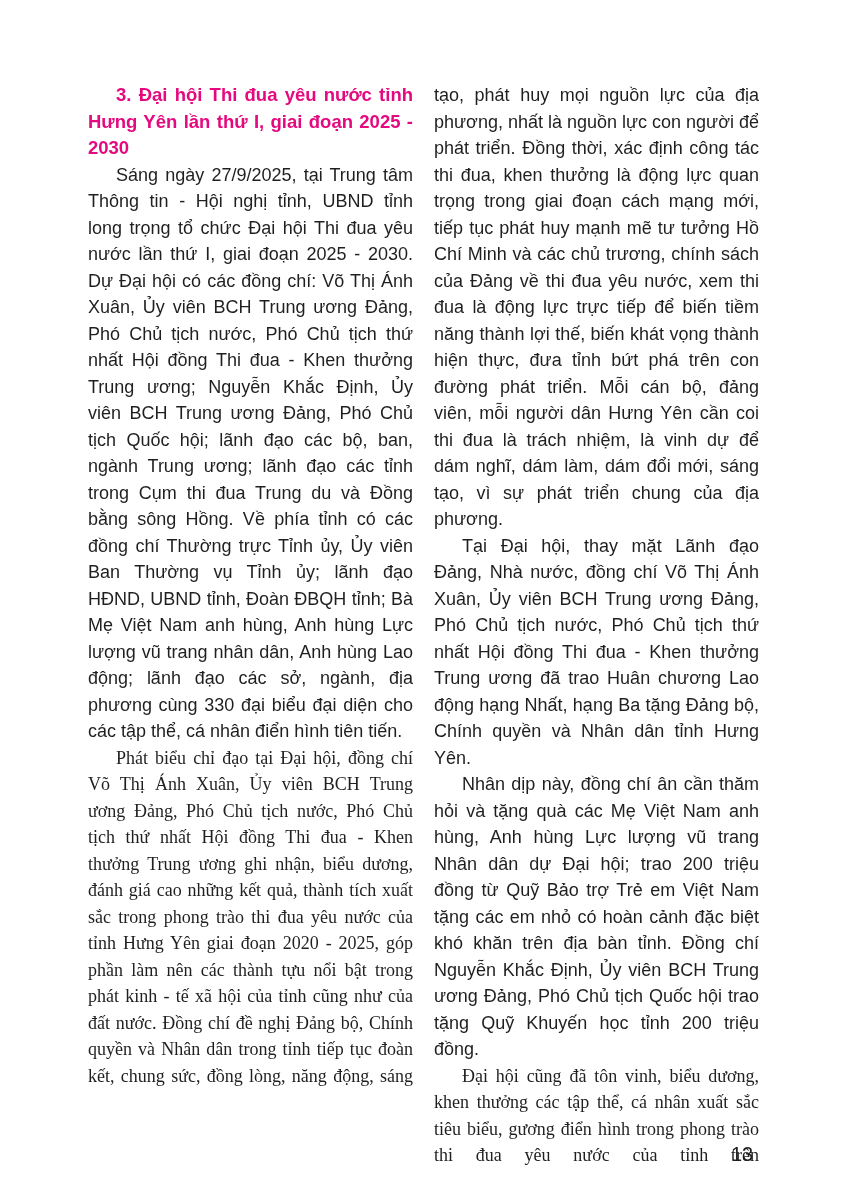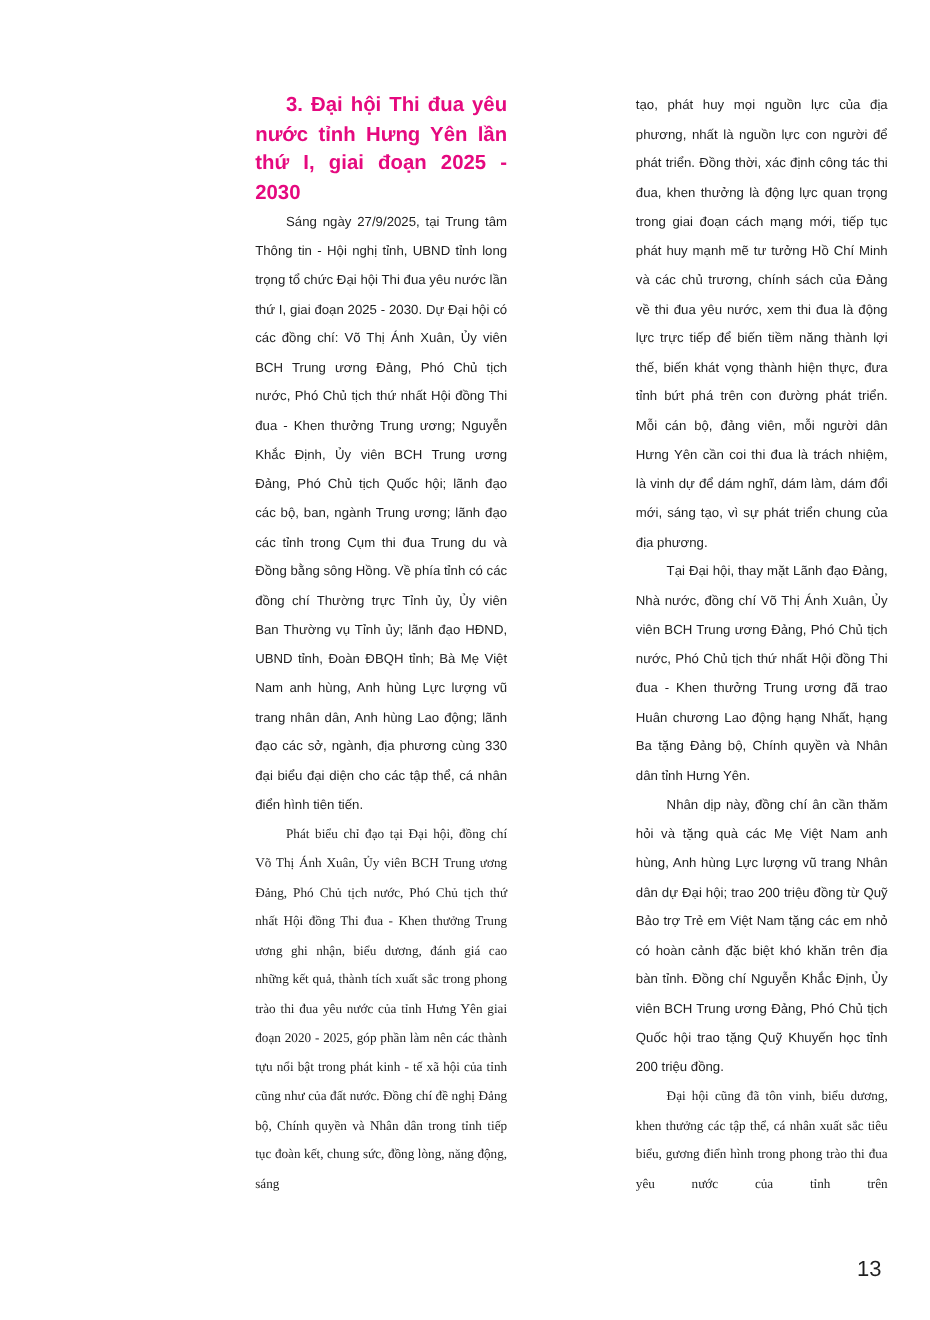--- a/index.html
+++ b/index.html
@@ -1,20 +1,20 @@
 <!DOCTYPE html>
 <html lang="vi" style="--heading-color: #e5097f; --text-color: #1f1f1f; --background: #ffffff;"><head>
 <meta charset="utf-8">
 <style>
   :root {
     --heading-color: #e5097f;
     --text-color: #1f1f1f;
     --background: #ffffff;
   }
-  * { box-sizing: border-box; padding-left: 48px; }
+  * { box-sizing: border-box; }
   html, body {
     margin: 0;
     padding: 0;
     background: var(--background);
   }
   .page {
     position: relative;
     width: 845px;
     height: 1200px;
     background: var(--background);
@@ -38,21 +38,21 @@
     margin: 0;
     font-size: 18.5px;
     line-height: 26.5px;
     font-weight: bold;
     color: var(--heading-color);
     text-align: justify;
     text-indent: 28px;
   }
   .para {
     margin: 0;
-    font-size: 12px;
+    font-size: 18px;
     line-height: 26.5px;
     text-align: justify;
     color: var(--text-color);
   }
   .para.indent { text-indent: 28px; }
   .para.no-indent { text-indent: 0; }
   
   .para.cont { text-align-last: justify; font-family: Liberation Serif, serif; }
   .page-number {
     position: absolute;

